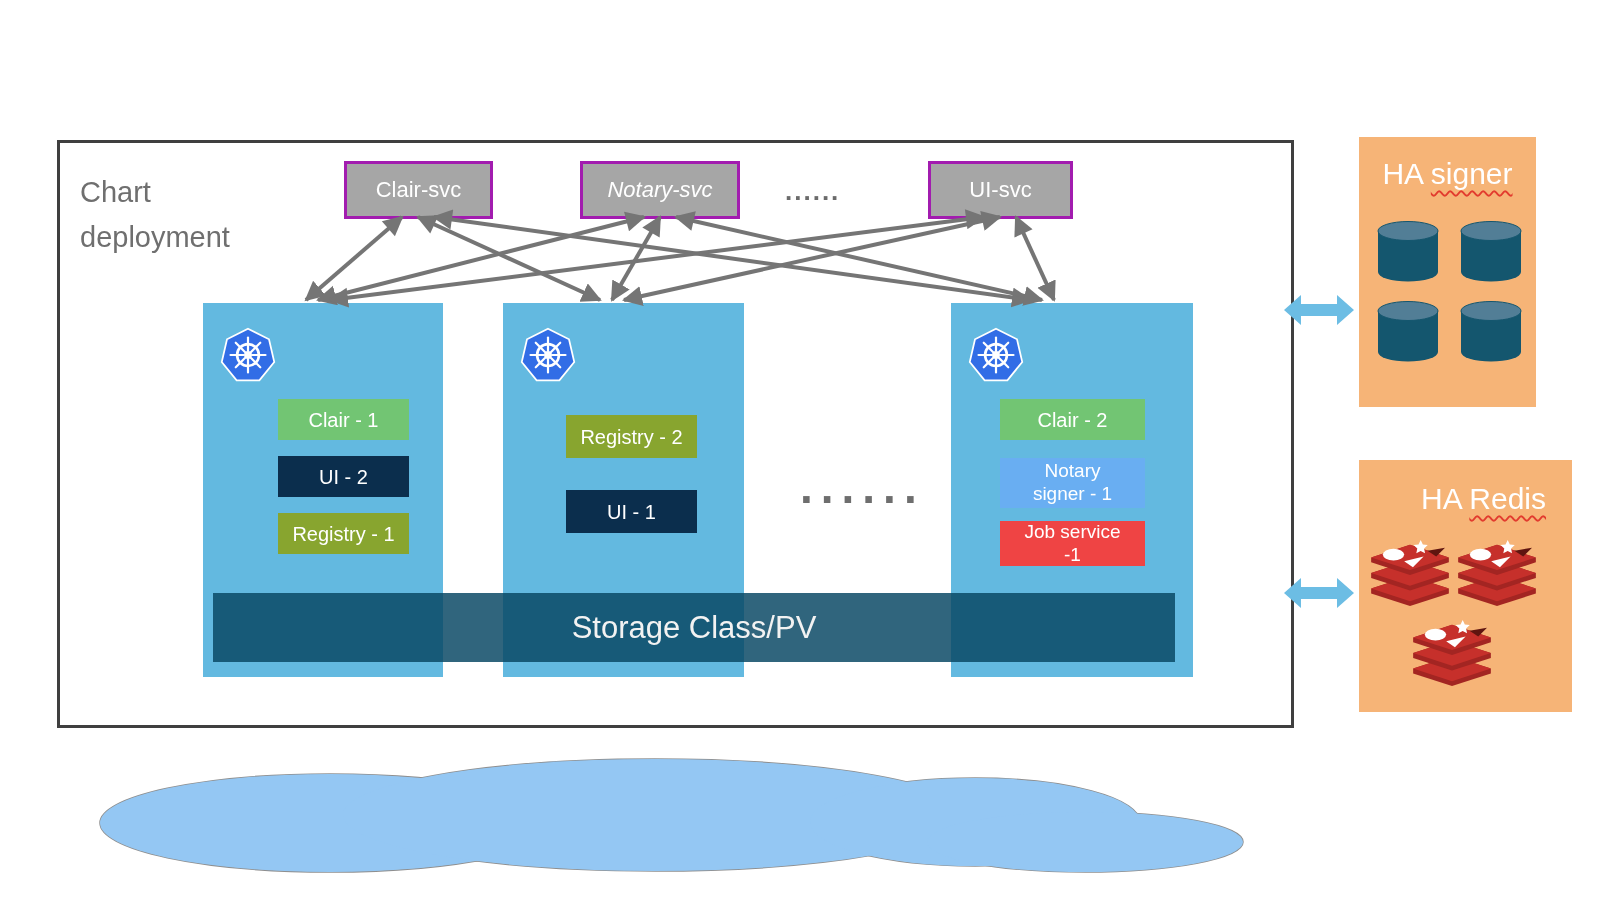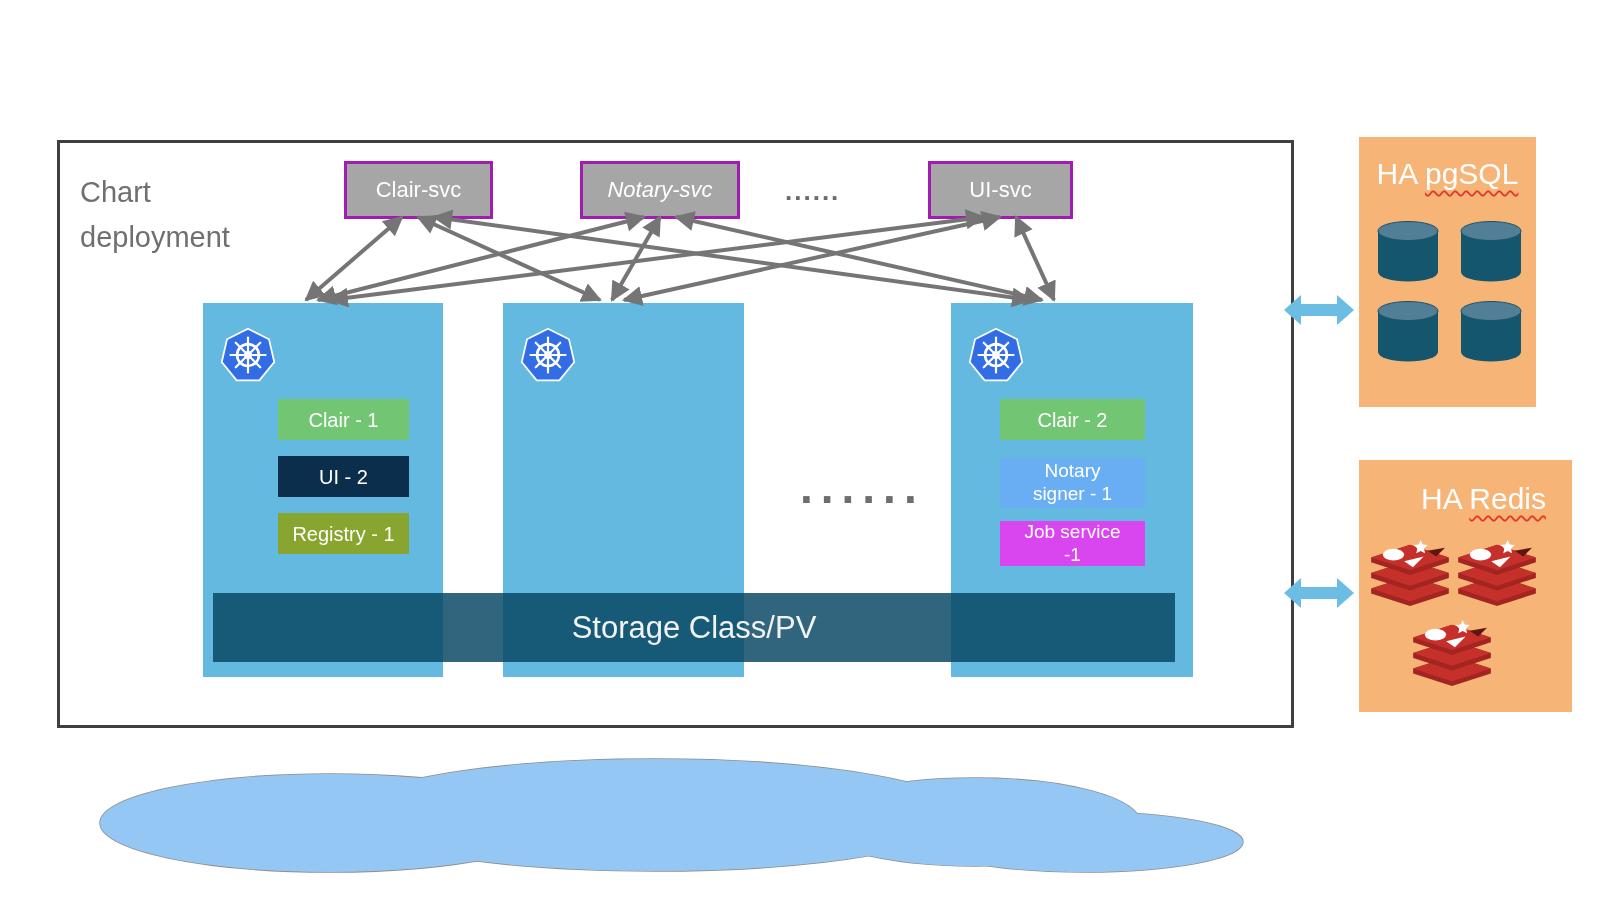--- a/index.html
+++ b/index.html
@@ -171,20 +171,28 @@
         <line x1="32" y1="27" x2="32" y2="12"></line>
           <line x1="32" y1="37" x2="32" y2="52"></line>
         <line x1="27" y1="32" x2="12" y2="32"></line>
           <line x1="37" y1="32" x2="52" y2="32"></line>
         <line x1="28.5" y1="28.5" x2="18" y2="18"></line>
           <line x1="35.5" y1="35.5" x2="46" y2="46"></line>
         <line x1="35.5" y1="28.5" x2="46" y2="18"></line>
           <line x1="28.5" y1="35.5" x2="18" y2="46"></line>
       </g>
     </svg>
+    <div class="pod-stack">
+      <div class="pod" style="background: rgb(136, 165, 47);">
+        <span>Registry - 2</span>
+      </div>
+      <div class="pod" style="background: rgb(11, 46, 77);">
+        <span>UI - 1</span>
+      </div>
+    </div>
   </div>
 
   <span class="ellipsis-nodes">......</span>
 
   <div class="node n3" style="background: rgb(99, 185, 224);">
     <svg class="k8s" viewBox="0 0 64 64">
       <polygon points="32,2 56,14 62,40 45,61 19,61 2,40 8,14" fill="#326de6" stroke="#fff" stroke-width="2"></polygon>
       <circle cx="32" cy="32" r="12.5" fill="none" stroke="#fff" stroke-width="3"></circle>
       <circle cx="32" cy="32" r="4.5" fill="#fff"></circle>
       <g stroke="#fff" stroke-width="2.5" stroke-linecap="round">
@@ -198,40 +206,40 @@
           <line x1="28.5" y1="35.5" x2="18" y2="46"></line>
       </g>
     </svg>
     <div class="pod-stack">
       <div class="pod" style="background: rgb(114, 197, 115);">
         <span>Clair - 2</span>
       </div>
       <div class="pod tall" style="background: rgb(105, 174, 242);">
         <span>Notary signer - 1</span>
       </div>
-      <div class="pod job" style="background: #d946ef;">
+      <div class="pod job" style="background: #ef4444;">
         <span>Job service -1</span>
       </div>
     </div>
   </div>
 
   <div class="storage" style="background: rgba(8, 72, 100, 0.84);">
     <span class="storage-text">Storage Class/PV</span>
   </div>
 
   <svg class="dbl-arrow a1" viewBox="0 0 70 38">
     <polygon points="0,19 17,4 17,13 53,13 53,4 70,19 53,34 53,25 17,25 17,34" fill="#6cbde4"></polygon>
   </svg>
   <svg class="dbl-arrow a2" viewBox="0 0 70 38">
     <polygon points="0,19 17,4 17,13 53,13 53,4 70,19 53,34 53,25 17,25 17,34" fill="#6cbde4"></polygon>
   </svg>
 
   <div class="ext pgsql">
     <div class="ext-title">
-      <span>HA </span><span class="misspell">pgSQL</span>
+      <span>HA </span><span class="misspell">signer</span>
     </div>
     <div class="cyl-grid">
       <svg class="cyl" viewBox="0 0 66 64">
         <path d="M3 11 v41 a30 9.5 0 0 0 60 0 v-41 z" fill="#14566e"></path>
         <ellipse cx="33" cy="11" rx="30" ry="9.5" fill="#527e96" stroke="#14566e" stroke-width="1"></ellipse>
       </svg>
       <svg class="cyl" viewBox="0 0 66 64">
         <path d="M3 11 v41 a30 9.5 0 0 0 60 0 v-41 z" fill="#14566e"></path>
         <ellipse cx="33" cy="11" rx="30" ry="9.5" fill="#527e96" stroke="#14566e" stroke-width="1"></ellipse>
       </svg>

